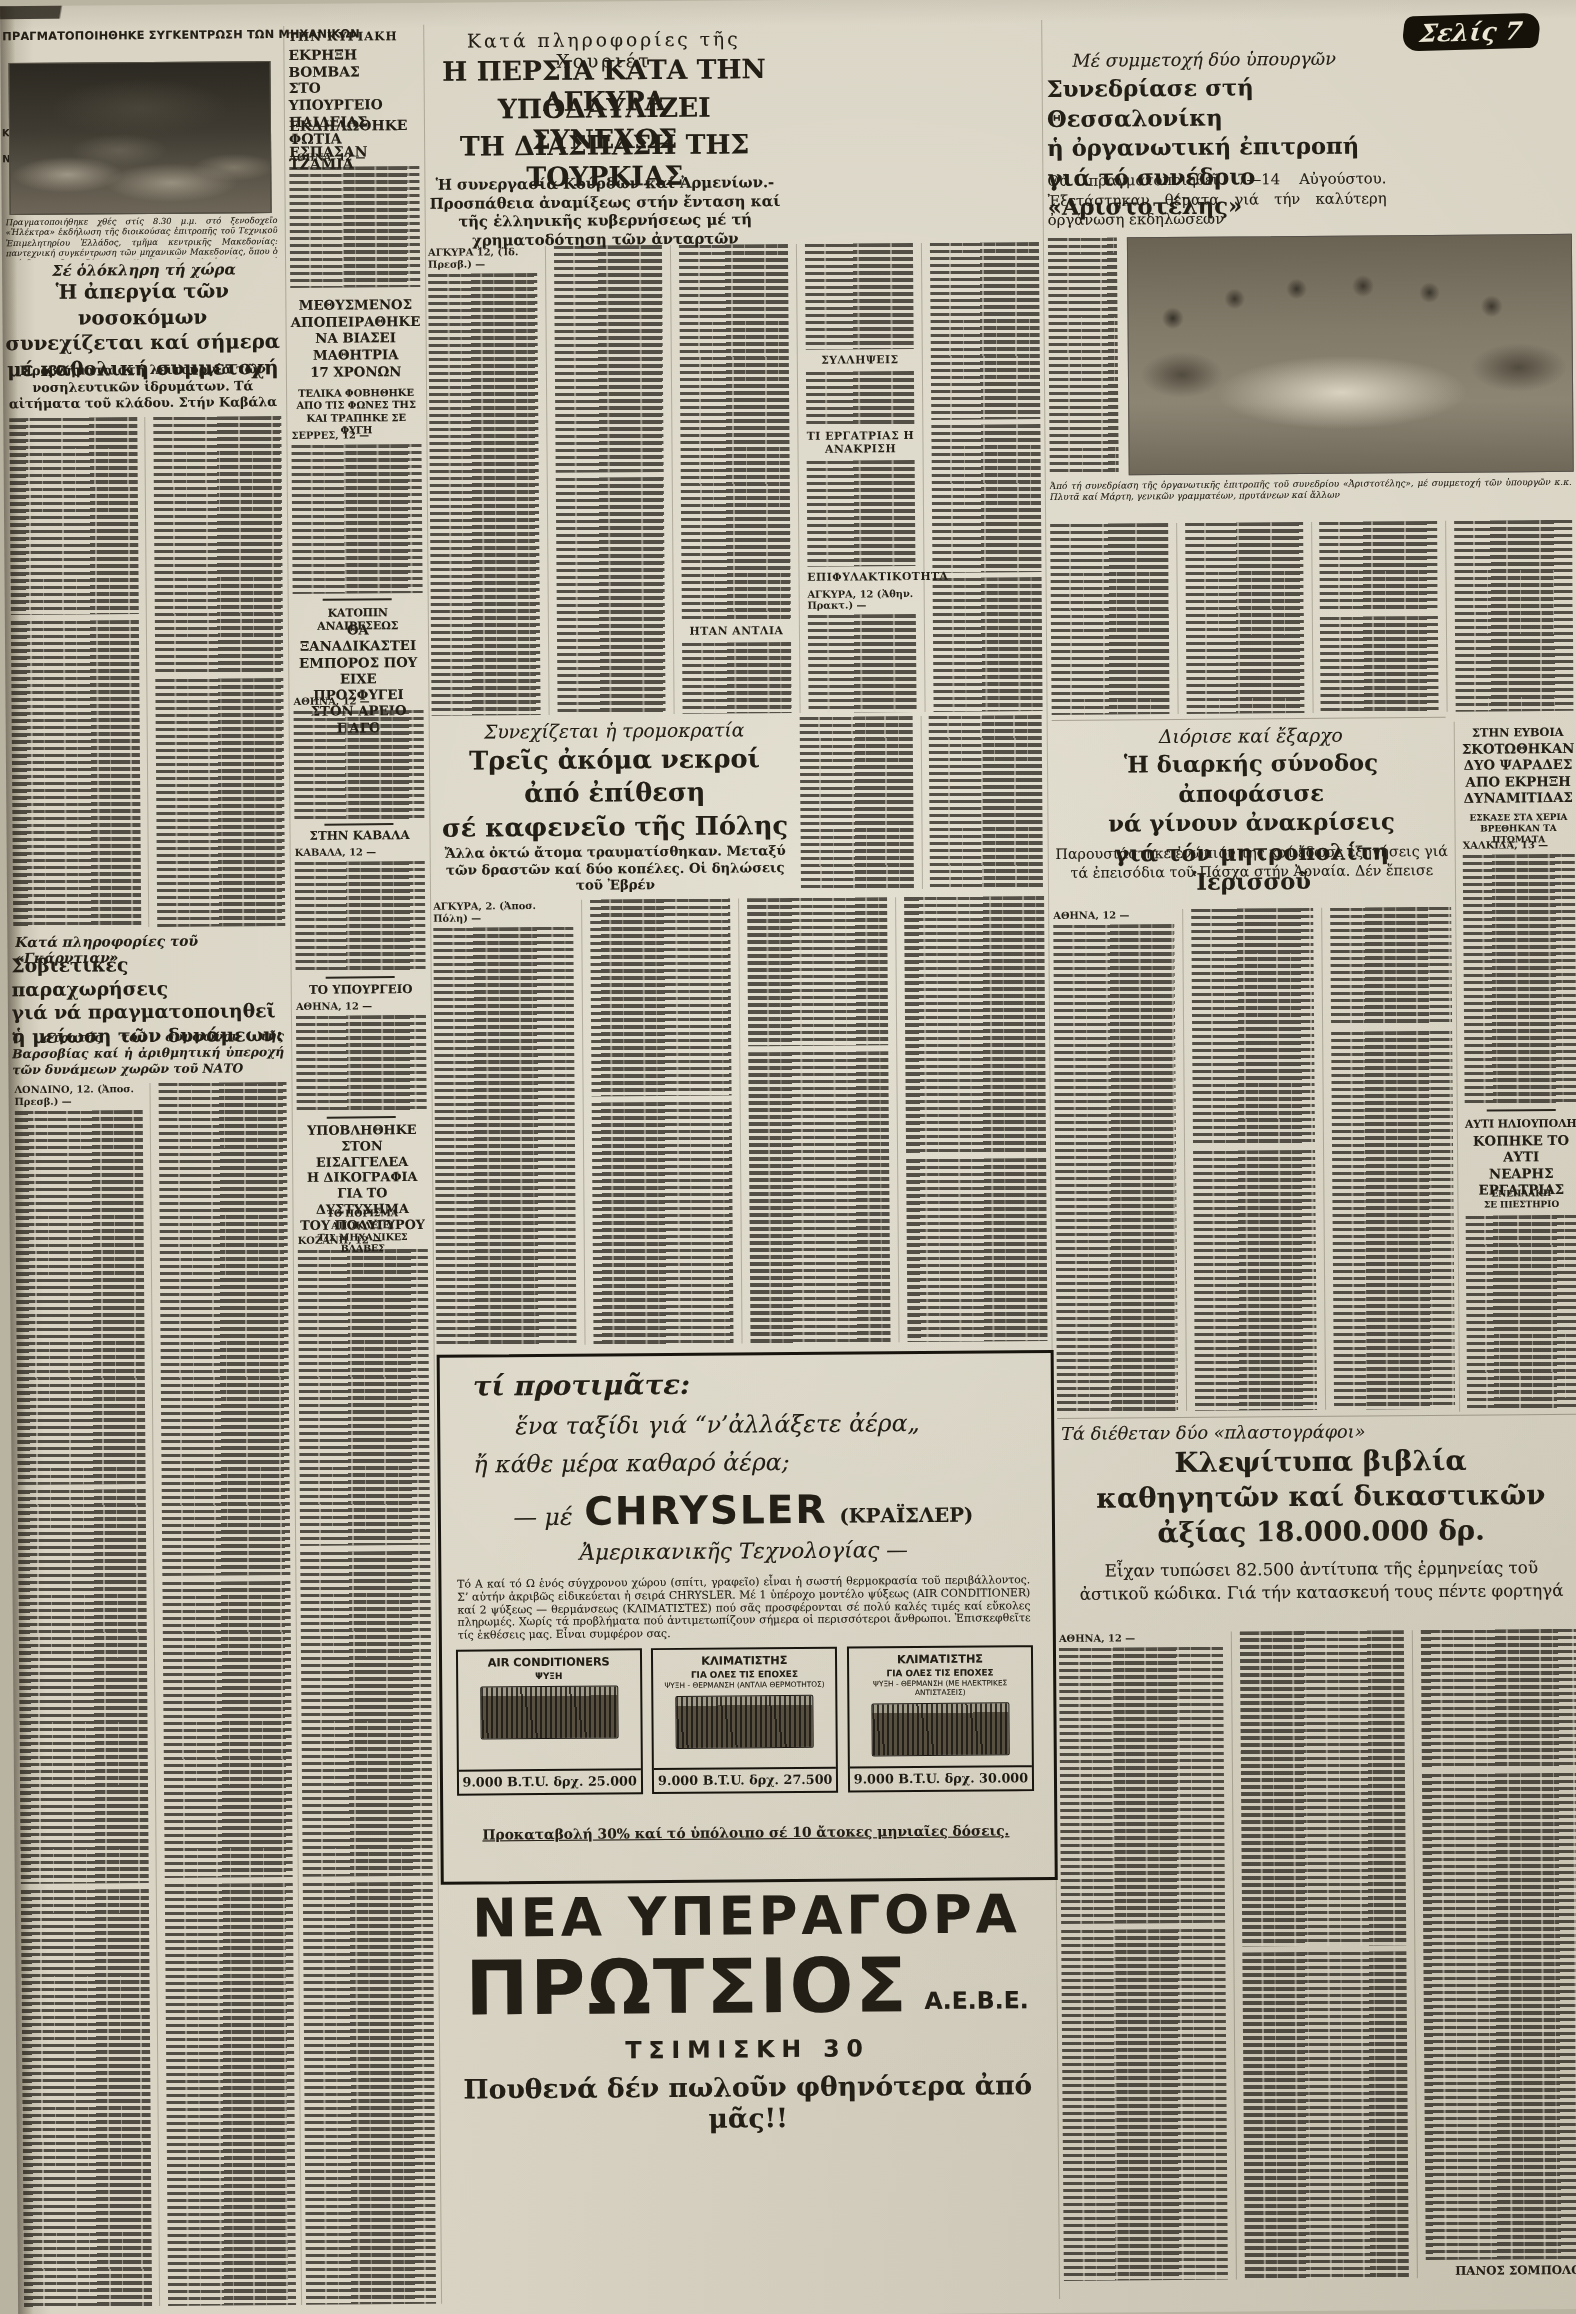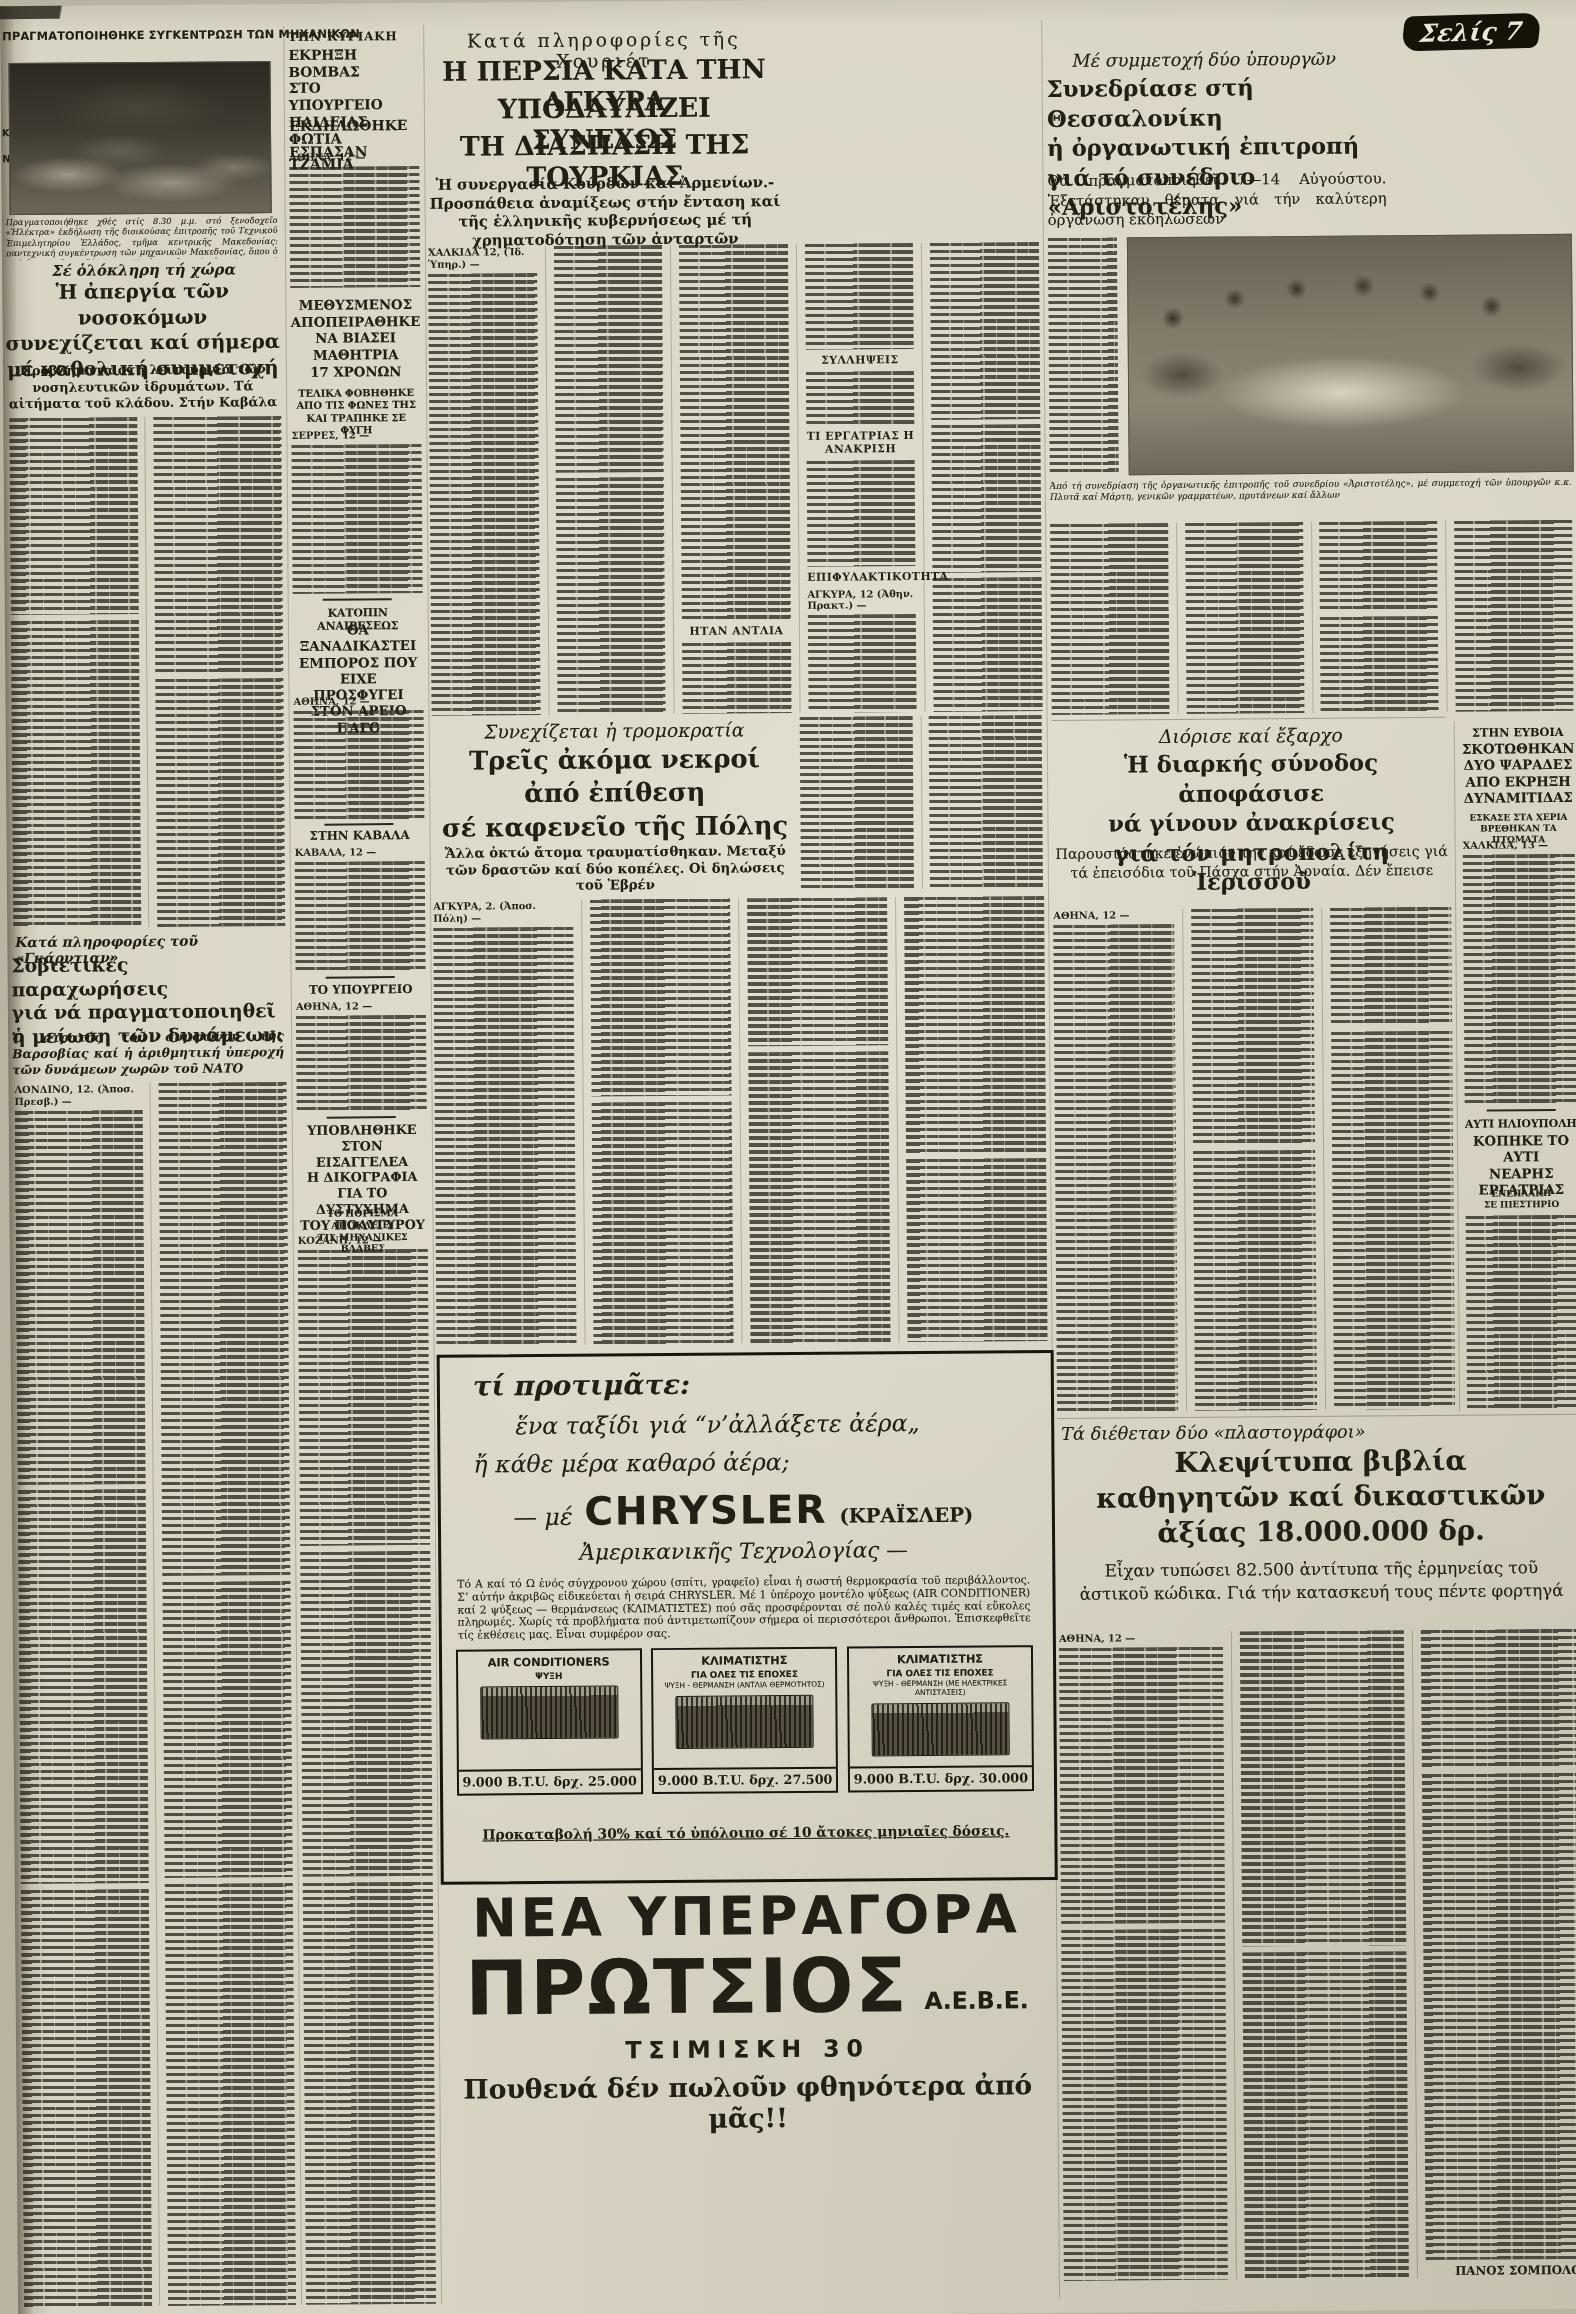--- a/index.html
+++ b/index.html
@@ -181,21 +181,21 @@
   </div>
 
   <div class="abs ser ink ctr" style="left:426px;top:27.6px;width:355px;font-size:18.7px;letter-spacing:3px;">Κατά πληροφορίες τῆς Χουριέτ</div>
   <div class="abs ser b ink ctr" style="left:422px;top:53px;width:363px;font-size:26.6px;">Η ΠΕΡΣΙΑ ΚΑΤΑ ΤΗΝ ΑΓΚΥΡΑ</div>
   <div class="abs ser b ink ctr" style="left:422px;top:91px;width:363px;font-size:26.6px;">ΥΠΟΔΑΥΛΙΖΕΙ ΣΥΝΕΧΩΣ</div>
   <div class="abs ser b ink ctr" style="left:422px;top:128px;width:363px;font-size:26.6px;">ΤΗ ΔΙΑΣΠΑΣΗ ΤΗΣ ΤΟΥΡΚΙΑΣ</div>
   <div class="abs ser b ink ctr" style="left:424px;top:173px;width:359px;font-size:14.8px;line-height:18.7px;">Ἡ συνεργασία Κούρδων καί Ἀρμενίων.- Προσπάθεια ἀναμίξεως στήν ἔνταση καί τῆς ἑλληνικῆς κυβερνήσεως μέ τή χρηματοδότηση τῶν ἀνταρτῶν</div>
 
   <div class="abs cols" style="left:426px;top:244px;width:611px;height:469px;">
     <div class="c">
-      <span class="dl">ΧΑΛΚΙΔΑ 12, (Ἰδ. Ὑπηρ.) —</span>
+      <span class="dl">ΑΓΚΥΡΑ 12, (Ἰδ. Πρεσβ.) —</span>
       <div class="gk gkf"></div>
     </div>
     <div class="c">
       <div class="gk" style="height:227px;margin-bottom:4.9px;"></div>
       <div class="gk gkf"></div>
     </div>
     <div class="c">
       <div class="gk" style="height:376px;"></div>
       <div class="xh">ΗΤΑΝ ΑΝΤΛΙΑ</div>
       <div class="gk gkf"></div>

